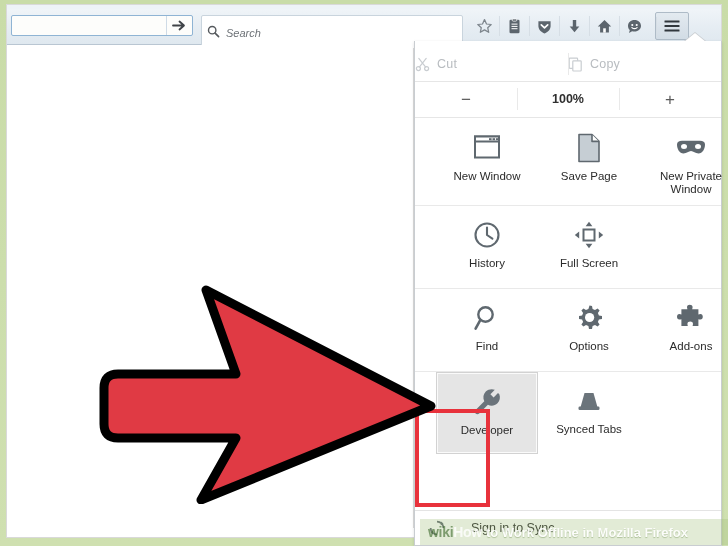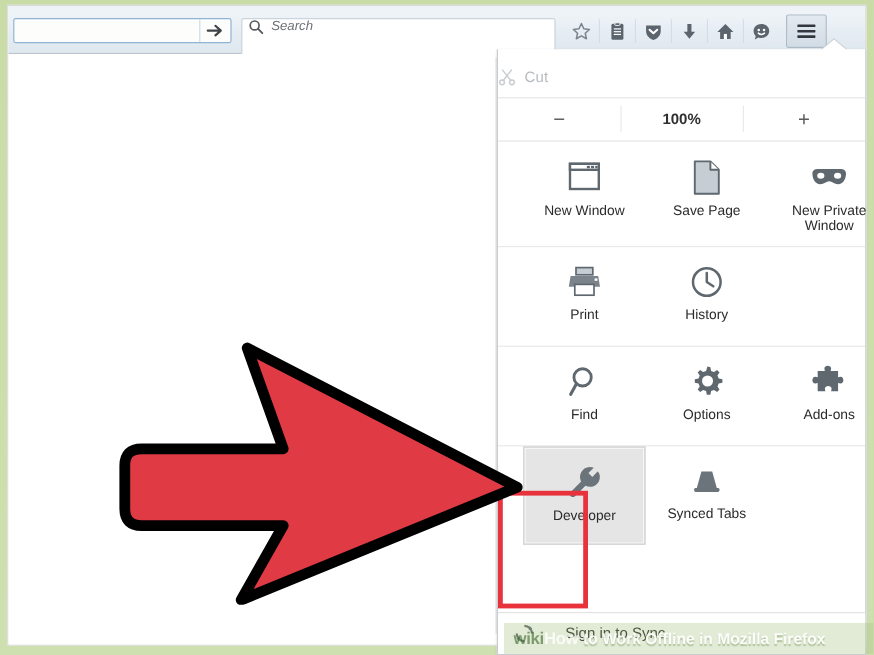--- a/index.html
+++ b/index.html
@@ -72,21 +72,21 @@
 
   
   .searchbox {
     position: absolute;
     left: 194px; top: 10px;
     width: 262px; height: 36px;
     background: #ffffff;
     border: 1px solid #c9d4dd;
     border-radius: 2px;
     box-sizing: border-box;
-    display: flex; align-items: flex-start;
+    display: flex; align-items: center;
   }
   .search-ico { margin-left: 5px; display:block; }
   .search-ph {
     margin-left: 6px;
     font-size: 11px;
     font-style: italic;
     color: #6d7277;
     font-family: "Liberation Sans", sans-serif;
   }
 
@@ -439,20 +439,29 @@
       <div class="edit-item">
         <span class="glyph">
           <svg width="15" height="15" viewBox="0 0 15 15">
             <circle cx="3.4" cy="11.6" r="2.0" fill="none" stroke="#c9cdd1" stroke-width="1.2"></circle>
             <circle cx="11.6" cy="11.6" r="2.0" fill="none" stroke="#c9cdd1" stroke-width="1.2"></circle>
             <path d="M4.3 10.1 L11.2 1.4 M10.7 10.1 L3.8 1.4" stroke="#c9cdd1" stroke-width="1.2" stroke-linecap="round"></path>
           </svg>
         </span>
         <span class="edit-label">Cut</span>
       </div>
+      <div class="edit-item">
+        <span class="glyph">
+          <svg width="15" height="15" viewBox="0 0 15 15">
+            <rect x="1.2" y="1.2" width="8.4" height="10.2" rx="0.8" fill="none" stroke="#c9cdd1" stroke-width="1.2"></rect>
+            <rect x="4.8" y="3.8" width="8.4" height="10.2" rx="0.8" fill="#ffffff" stroke="#c9cdd1" stroke-width="1.2"></rect>
+          </svg>
+        </span>
+        <span class="edit-label">Copy</span>
+      </div>
     </div>
 
     <div class="zoom-row">
       <div class="zoom-item">
         <span class="zoom-sign">−</span>
       </div>
       <div class="zoom-item">
         <span class="zoom-level">100%</span>
       </div>
       <div class="zoom-item">
@@ -493,42 +502,43 @@
               <ellipse cx="9.0" cy="9.4" rx="3.0" ry="2.5" fill="#ffffff"></ellipse>
               <ellipse cx="23.0" cy="9.4" rx="3.0" ry="2.5" fill="#ffffff"></ellipse>
             </svg>
           </span>
           <span class="tlabel">New Private Window</span>
         </div>
       </div>
       <div class="grid-sep"></div>
 
       <div class="grid-row">
-        <div class="tile">
-          <span class="ico">
-            <svg width="30" height="28" viewBox="0 0 30 28">
-              <rect x="8" y="2" width="14" height="6" fill="#c6ced4" stroke="#5f686f" stroke-width="1.4"></rect>
-              <path d="M3.5 9 H26.5 L28 18 H2 Z" fill="#7b848b"></path>
-              <rect x="7" y="16" width="16" height="9" fill="#ffffff" stroke="#5f686f" stroke-width="1.4"></rect>
-              <rect x="23.5" y="11" width="2.4" height="2.0" fill="#ffffff"></rect>
-            </svg>
-          </span>
-          <span class="tlabel">Print</span>
-        </div>
 
         <div class="tile">
           <span class="ico">
             <svg width="28" height="28" viewBox="0 0 28 28">
               <circle cx="14" cy="14" r="11.5" fill="none" stroke="#5f686f" stroke-width="2.1"></circle>
               <path d="M14 6.6 V14 L19.4 17.6" fill="none" stroke="#5f686f" stroke-width="2.1" stroke-linecap="round" stroke-linejoin="round"></path>
             </svg>
           </span>
           <span class="tlabel">History</span>
         </div>
 
+        <div class="tile">
+          <span class="ico">
+            <svg width="30" height="28" viewBox="0 0 30 28">
+              <rect x="9.5" y="8.5" width="11" height="11" fill="none" stroke="#5f686f" stroke-width="2"></rect>
+              <path d="M15 0.8 L18.4 5.2 H11.6 Z" fill="#5f686f"></path>
+              <path d="M15 27.2 L18.4 22.8 H11.6 Z" fill="#5f686f"></path>
+              <path d="M0.8 14 L5.2 10.6 V17.4 Z" fill="#5f686f"></path>
+              <path d="M29.2 14 L24.8 10.6 V17.4 Z" fill="#5f686f"></path>
+            </svg>
+          </span>
+          <span class="tlabel">Full Screen</span>
+        </div>
       </div>
       <div class="grid-sep"></div>
 
       <div class="grid-row">
         <div class="tile">
           <span class="ico">
             <svg width="28" height="28" viewBox="0 0 28 28">
               <circle cx="12.5" cy="10.5" r="7.2" fill="none" stroke="#5f686f" stroke-width="2.4"></circle>
               <path d="M7.4 15.8 L2.6 24.6" fill="none" stroke="#5f686f" stroke-width="2.6" stroke-linecap="round"></path>
             </svg>

